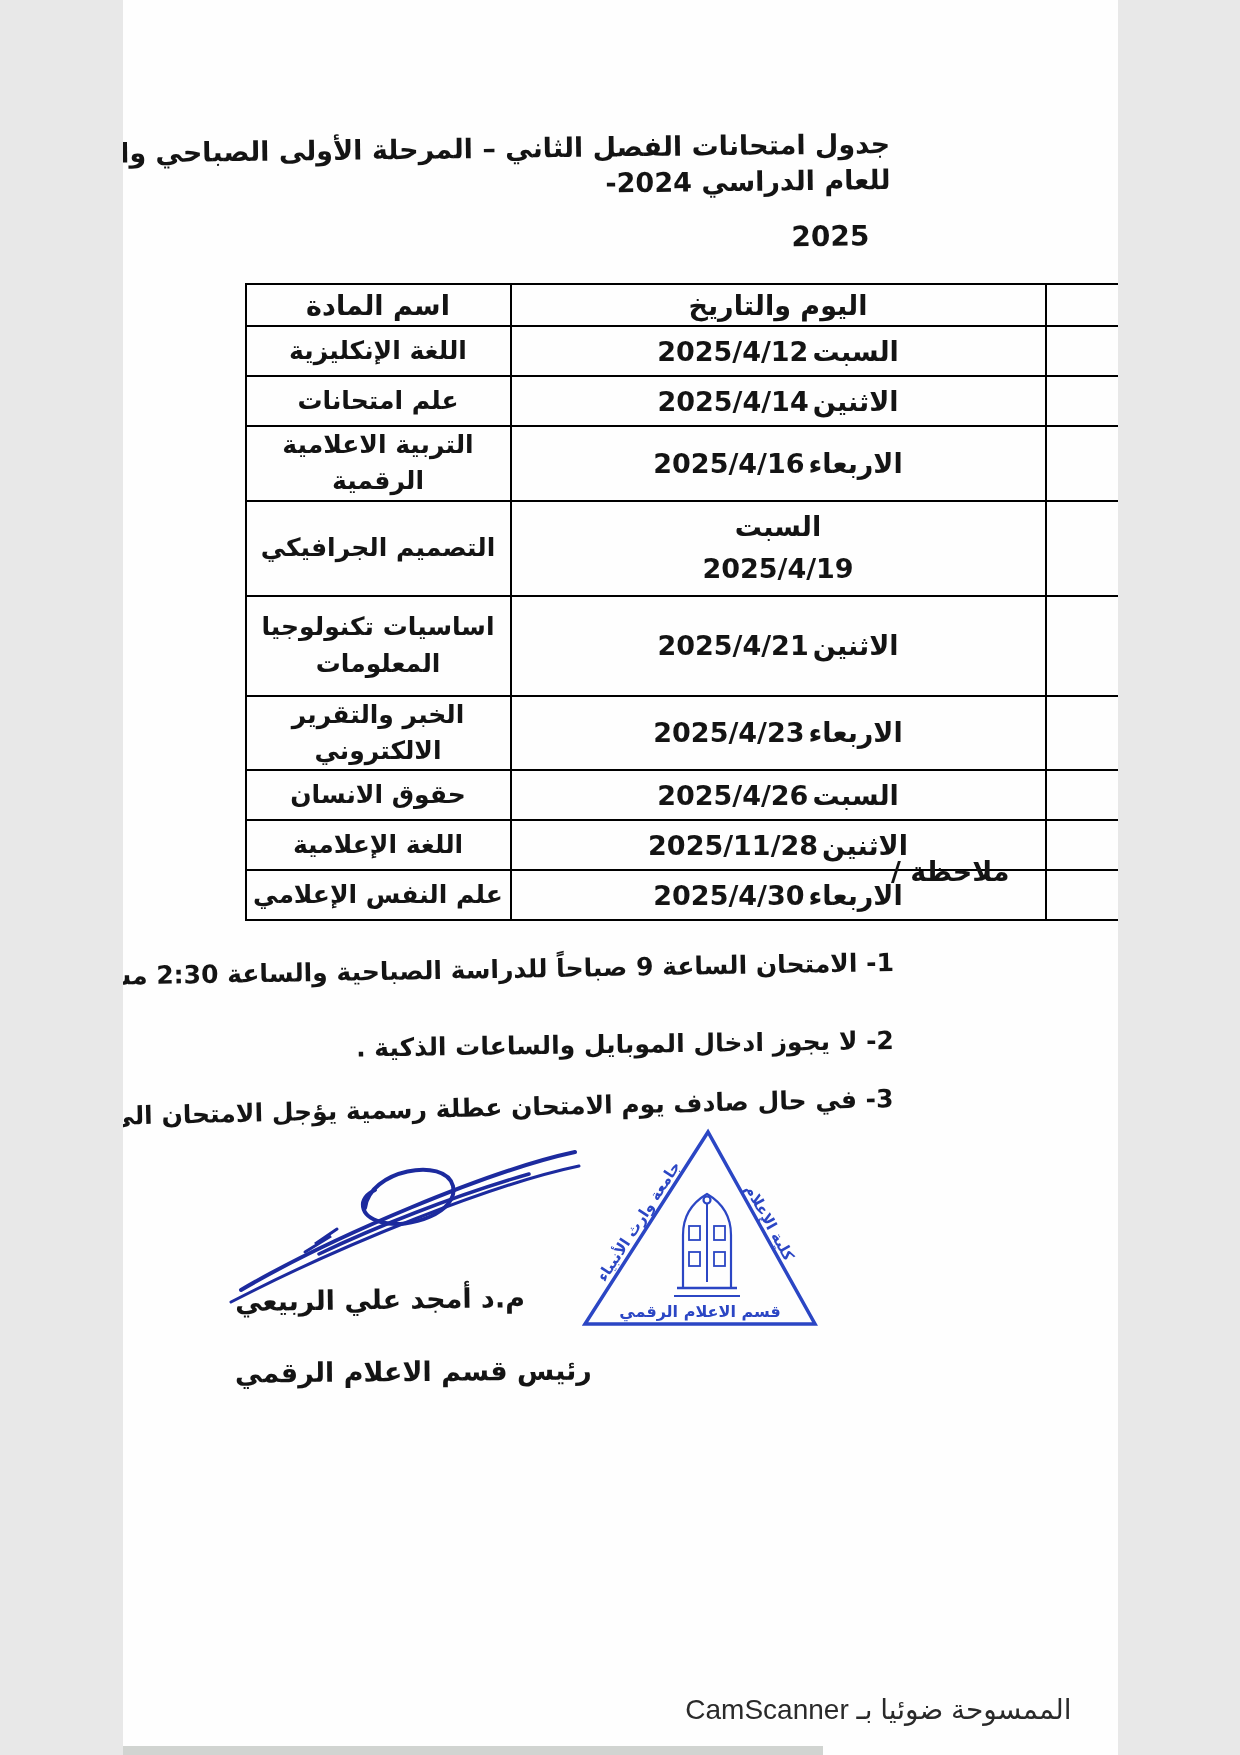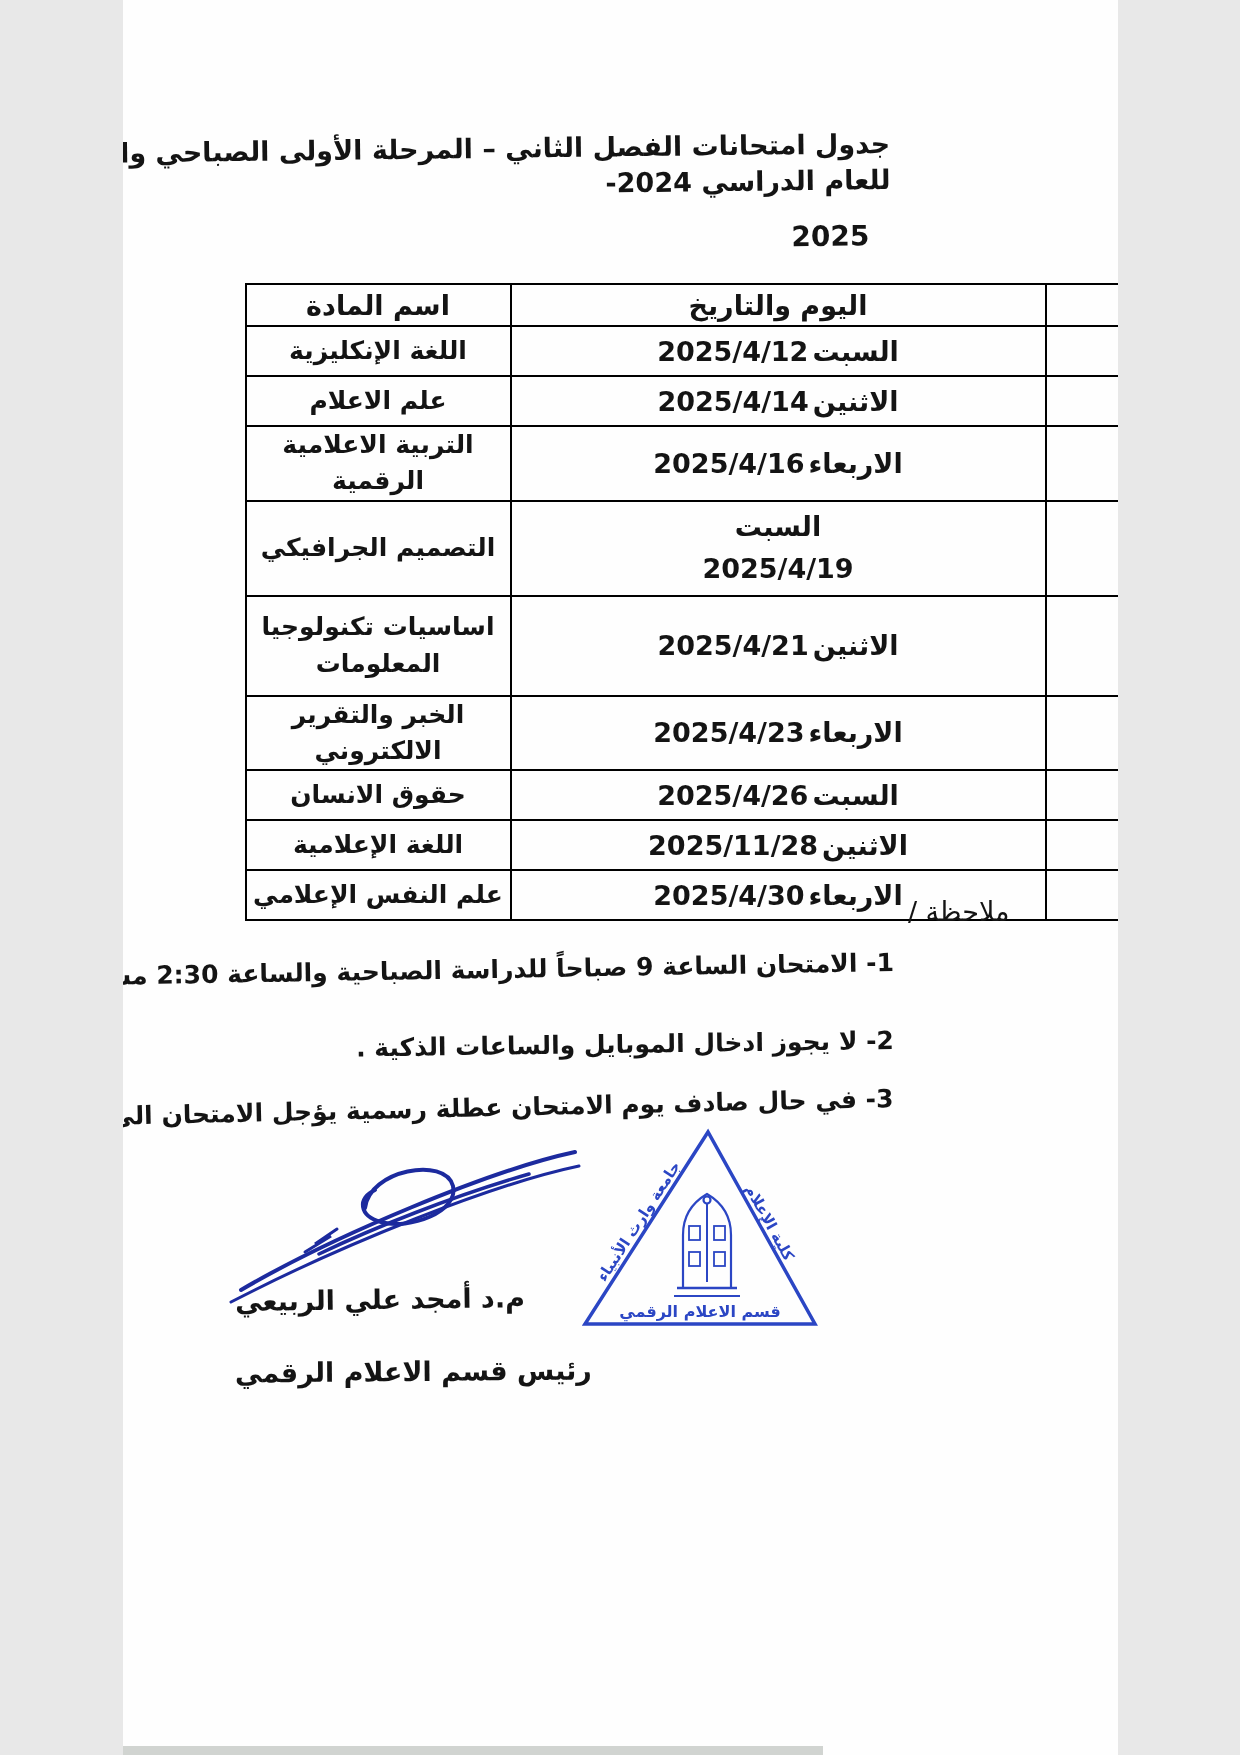--- a/index.html
+++ b/index.html
@@ -42,22 +42,22 @@
   td.c-num  { font-size:28px; }
   td.c-date { font-size:27px; white-space:nowrap; }
   td.c-date .date { margin-right:4px; }
   td.c-date.stacked { white-space:normal; }
   td.c-date.stacked .day,
   td.c-date.stacked .date { display:block; margin:0; line-height:1.55; }
   td.c-subj { font-size:25px; white-space:pre-line; line-height:1.45;margin-left:48px; }
 
   
   .note-label {
-    position:absolute; top:896px; right:108px;
-    direction:rtl; font-size:27px; font-weight:normal;
+    position:absolute; top:856px; right:108px;
+    direction:rtl; font-size:27px; font-weight:bold;
   }
   .note {
     position:absolute; right:224px;
     direction:rtl; text-align:right;
     font-size:25px; font-weight:bold; white-space:nowrap;
     transform-origin:right center;
   }
   .note-1 { top:948px;  transform:rotate(-1deg);   }
   .note-2 { top:1026px; transform:rotate(-0.8deg); }
   .note-3 { top:1084px; transform:rotate(-1.3deg); }
@@ -113,21 +113,21 @@
 
       <tr class="r-normal">
         <td class="c-num">1</td>
         <td class="c-date"><span class="day">السبت</span><span class="date">2025/4/12</span></td>
         <td class="c-subj">اللغة الإنكليزية</td>
       </tr>
 
       <tr class="r-normal">
         <td class="c-num">2</td>
         <td class="c-date"><span class="day">الاثنين</span><span class="date">2025/4/14</span></td>
-        <td class="c-subj">علم الاعلام</td>
+        <td class="c-subj">علم امتحانات</td>
       </tr>
 
       <tr class="r-normal">
         <td class="c-num">3</td>
         <td class="c-date"><span class="day">الاربعاء</span><span class="date">2025/4/16</span></td>
         <td class="c-subj">التربية الاعلامية الرقمية</td>
       </tr>
 
       <tr class="r-tall1">
         <td class="c-num">4</td>
@@ -205,16 +205,17 @@
     <g fill="#2b46c4" font-family="DejaVu Sans, sans-serif" font-weight="bold" font-size="15" text-anchor="middle" direction="rtl">
       <text x="82" y="104" transform="rotate(-57 82 104)">جامعة وارث الأنبياء</text>
       <text x="204" y="105" transform="rotate(61 204 105)">كلية الإعلام</text>
       <text x="139" y="197" font-size="16">قسم الاعلام الرقمي</text>
     </g>
   </svg>
 
   <div class="sig-name">م.د أمجد علي الربيعي</div>
   <div class="sig-role">رئيس قسم الاعلام الرقمي</div>
 
+  <div class="scanner-credit">الممسوحة ضوئيا بـ CamScanner</div>
 
   <div class="scan-edge"></div>
 
 </div>
 
 </body></html>

